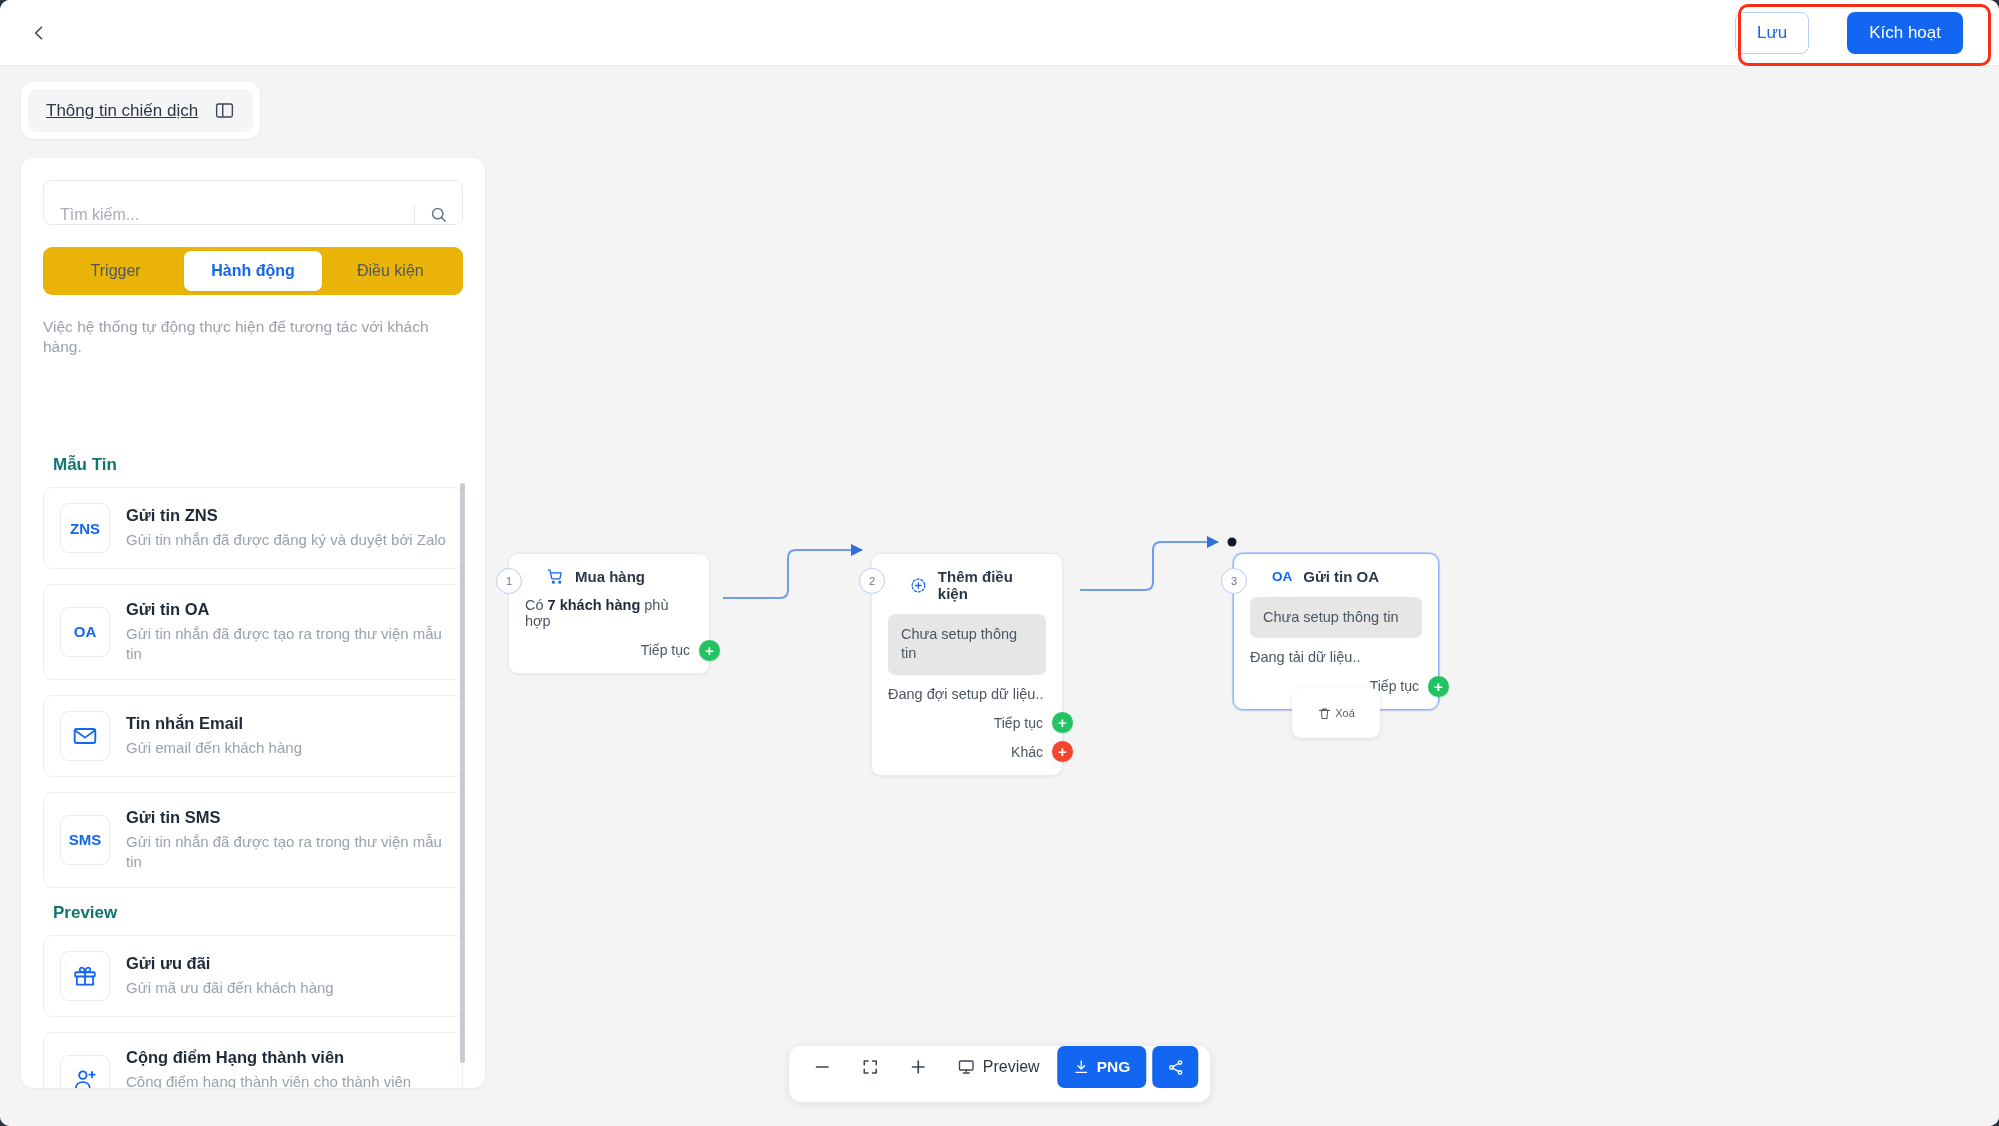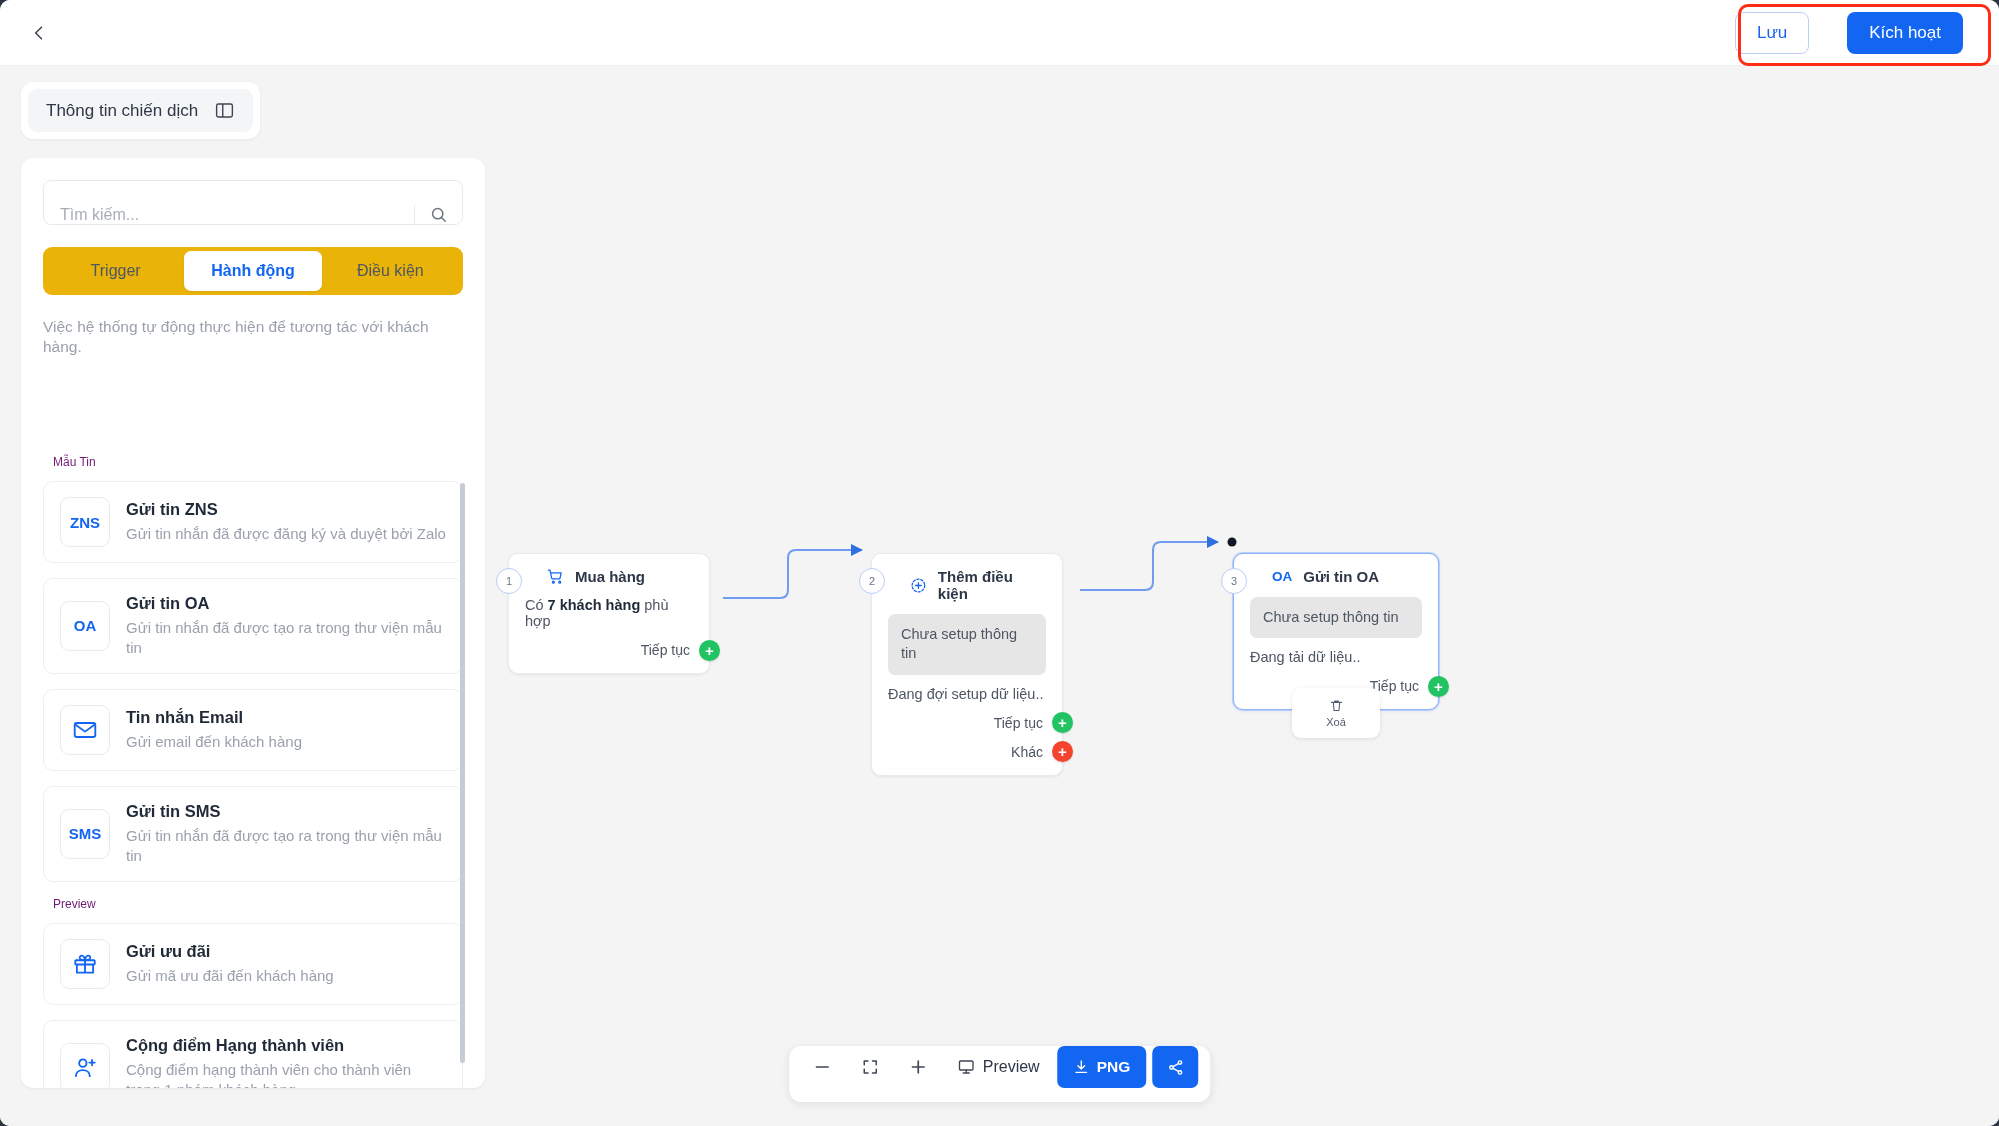--- a/index.html
+++ b/index.html
@@ -65,21 +65,21 @@
     box-shadow: 0 1px 3px rgba(16,24,40,.06);
   }
   .campaign-pill {
     background: #f4f5f7;
     border-radius: 9px;
     padding: 11px 18px;
     display: flex; align-items: center; gap: 16px;
     cursor: pointer;
   }
   .campaign-pill span {
-    font-size: 17px; color: #2d3748; font-weight: 500;
+    font-size: 17px; color: #2d3748; font-weight: 500; text-decoration: underline;
   }
 
   
   .panel {
     position: absolute; left: 21px; top: 158px;
     width: 464px; height: 930px;
     background: #ffffff;
     border-radius: 12px;
     box-shadow: 0 1px 3px rgba(16,24,40,.06);
     overflow: hidden;
@@ -130,21 +130,21 @@
     font-size: 15.5px; color: #9aa1ad; line-height: 1.3;
   }
 
   .list-scroll {
     position: absolute; left: 0; right: 0; top: 285px; bottom: 0;
     overflow: hidden;
   }
   .list-inner { padding: 0 22px 0 22px; }
 
   .group-title {
-    font-size: 12px; font-weight: 400; color: #701a75;
+    font-size: 17px; font-weight: 700; color: #0f766e;
     margin: 12px 0 12px 10px;
   }
   .item-card {
     border: 1px solid #eceef1;
     border-radius: 10px;
     padding: 15px 16px;
     display: flex; align-items: center; gap: 16px;
     margin-bottom: 15px;
     cursor: pointer;
     background: #fff;
@@ -236,21 +236,21 @@
   }
   .port-green { background: #22c362; }
   .port-red { background: #f4442e; }
 
   .delete-box {
     position: absolute;
     background: #ffffff;
     border-radius: 9px;
     box-shadow: 0 1px 4px rgba(16,24,40,.10);
     width: 88px; height: 50px;
-    display: flex; flex-direction: column;
+    display: flex; flex-direction: row;
     align-items: center; justify-content: center; gap: 3px;
     cursor: pointer;
   }
   .delete-box-label { font-size: 11px; color: #55606f; }
 
   
   .toolbar {
     position: absolute;
     left: 50%; transform: translateX(-50%);
     bottom: 24px;

